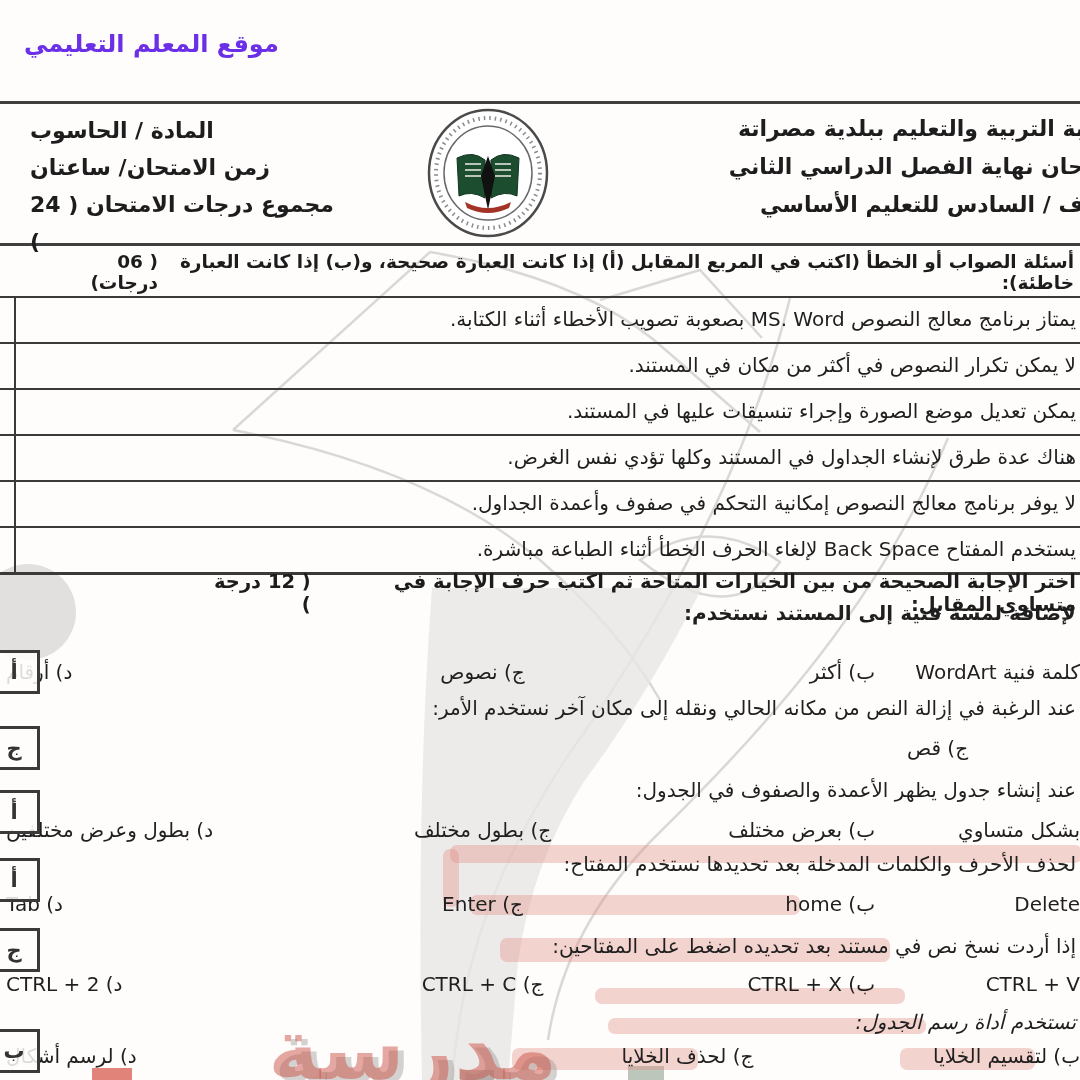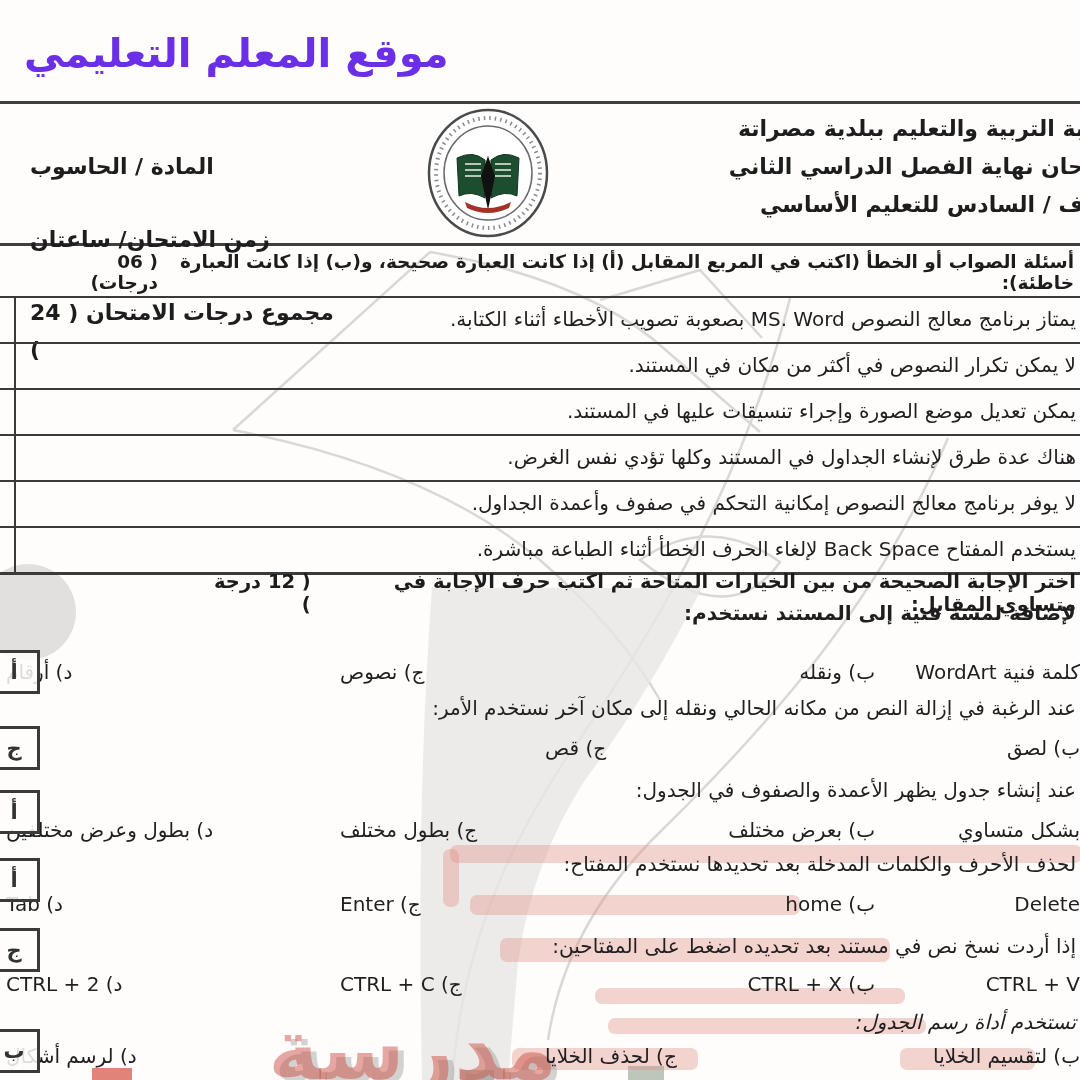--- a/index.html
+++ b/index.html
@@ -6,30 +6,30 @@
   body{
     width:1080px;height:1080px;overflow:hidden;position:relative;
     background:#fefdfc;
     font-family:"DejaVu Sans", sans-serif;
     color:#262626;
   }
   .abs{position:absolute;}
   
   .site-title{
     left:24px;top:30px;
-    font-size:40px;font-weight:bold;color:#6B2FE8;
+    font-size:24px;font-weight:bold;color:#6B2FE8;
     direction:rtl;
   }
   
   .hr-top{left:0;top:101px;width:1080px;height:3px;background:#3f3f3f;}
   .hr-bottom{left:0;top:243px;width:1080px;height:3px;background:#3f3f3f;}
   .hdr-right{right:-4px;top:110px;width:430px;text-align:right;
     font-weight:bold;font-size:22px;line-height:38px;color:#1d1d1d;}
   .hdr-left{left:30px;top:112px;width:304px;text-align:left;direction:rtl;}
-  .hdr-left div{font-weight:bold;font-size:22px;line-height:37px;color:#1d1d1d;text-align:left;margin-top:36px;}
+  .hdr-left div{font-weight:bold;font-size:22px;line-height:37px;color:#1d1d1d;text-align:left;}
   .logo-wrap{left:405px;top:106px;width:165px;height:134px;}
   
   .q1-head{
     left:0;top:251px;width:1074px;padding-left:50px;box-sizing:border-box;
     display:flex;justify-content:space-between;align-items:baseline;
     font-weight:bold;font-size:18.5px;color:#1c1c1c;z-index:2;
   }
   .tf-table{
     left:-30px;top:296px;width:1114px;z-index:2;
     border-top:2px solid #3a3a3a;border-bottom:3px solid #3a3a3a;
@@ -45,21 +45,21 @@
     left:0;top:570px;width:1076px;padding-left:210px;box-sizing:border-box;
     display:flex;justify-content:space-between;align-items:baseline;
     font-weight:bold;font-size:19.5px;color:#1c1c1c;z-index:2;
   }
   .stem{right:4px;width:1000px;text-align:right;font-size:20px;color:#1f1f1f;
     z-index:2;white-space:nowrap;}
   .opts{right:0;width:1074px;display:flex;direction:rtl;z-index:2;
     font-size:20px;color:#1f1f1f;}
   .opts .oA{width:205px;text-align:right;padding-left:4px;box-sizing:border-box;}
   .opts .oB{width:250px;text-align:right;}
-  .opts .oC{width:285px;text-align:left;}
+  .opts .oC{width:285px;text-align:center;}
   .opts .oD{flex:1;text-align:left;}
   .ans-box{
     left:-12px;width:46px;height:38px;z-index:3;
     border:3px solid #3a3a3a;background:rgba(254,253,252,.85);
     display:flex;align-items:center;justify-content:center;
     font-size:21px;font-weight:bold;color:#333;
   }
   
   .pink{background:rgba(226,141,132,.38);border-radius:7px;z-index:1;}
   
@@ -165,29 +165,28 @@
 </div>
 
 <div class="abs q2-head">
   <span>اختر الإجابة الصحيحة من بين الخيارات المتاحة ثم اكتب حرف الإجابة في متساوي المقابل:</span>
   <span>( 12 درجة )</span>
 </div>
 
 <div class="abs stem" style="top:601px;padding-left:80px;box-sizing:border-box;font-weight:bold;">لإضافة لمسة فنية إلى المستند نستخدم:</div>
 <div class="abs opts" style="top:660px;">
   <div class="oA">كلمة فنية WordArt</div>
-  <div class="oB">ب) ونقله</div>
+  <div class="oB">ب) أكثر</div>
   <div class="oC">ج) نصوص</div>
   <div class="oD">د) أرقام</div>
 </div>
 <div class="abs ans-box" style="top:650px;">أ</div>
 
 <div class="abs stem" style="top:696px;">عند الرغبة في إزالة النص من مكانه الحالي ونقله إلى مكان آخر نستخدم الأمر:</div>
 <div class="abs opts" style="top:736px;">
-  <div class="oB">ب) لصق</div>
   <div class="oC">ج) قص</div>
 </div>
 <div class="abs ans-box" style="top:726px;">ج</div>
 
 <div class="abs stem" style="top:778px;">عند إنشاء جدول يظهر الأعمدة والصفوف في الجدول:</div>
 <div class="abs opts" style="top:818px;">
   <div class="oA">بشكل متساوي</div>
   <div class="oB">ب) بعرض مختلف</div>
   <div class="oC">ج) بطول مختلف</div>
   <div class="oD">د) بطول وعرض مختلفين</div>

